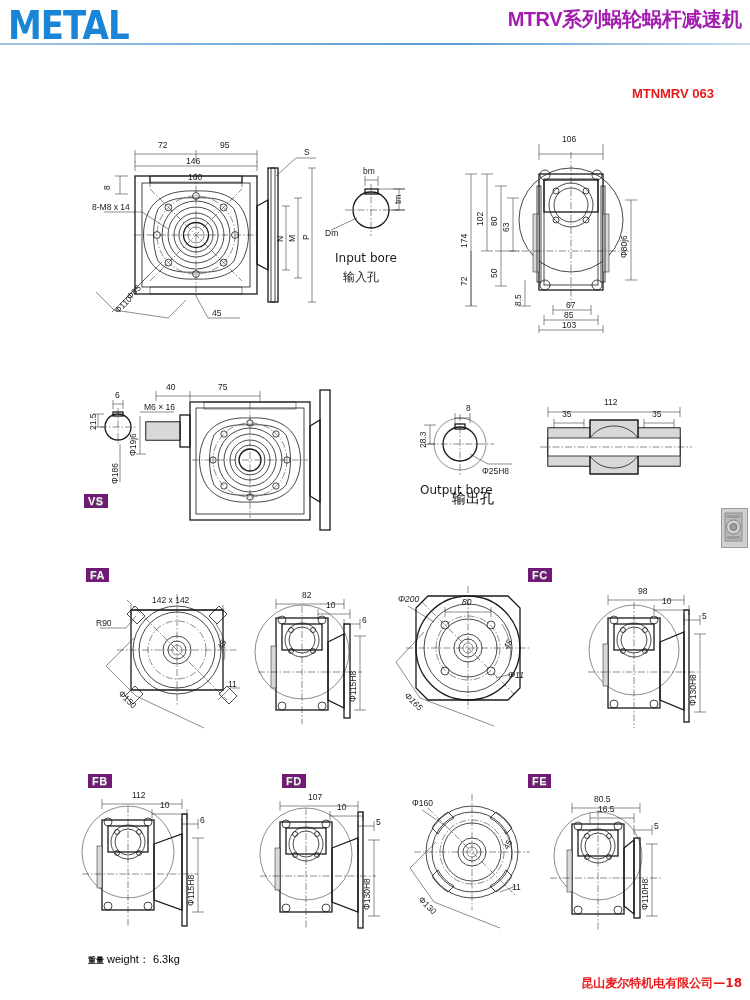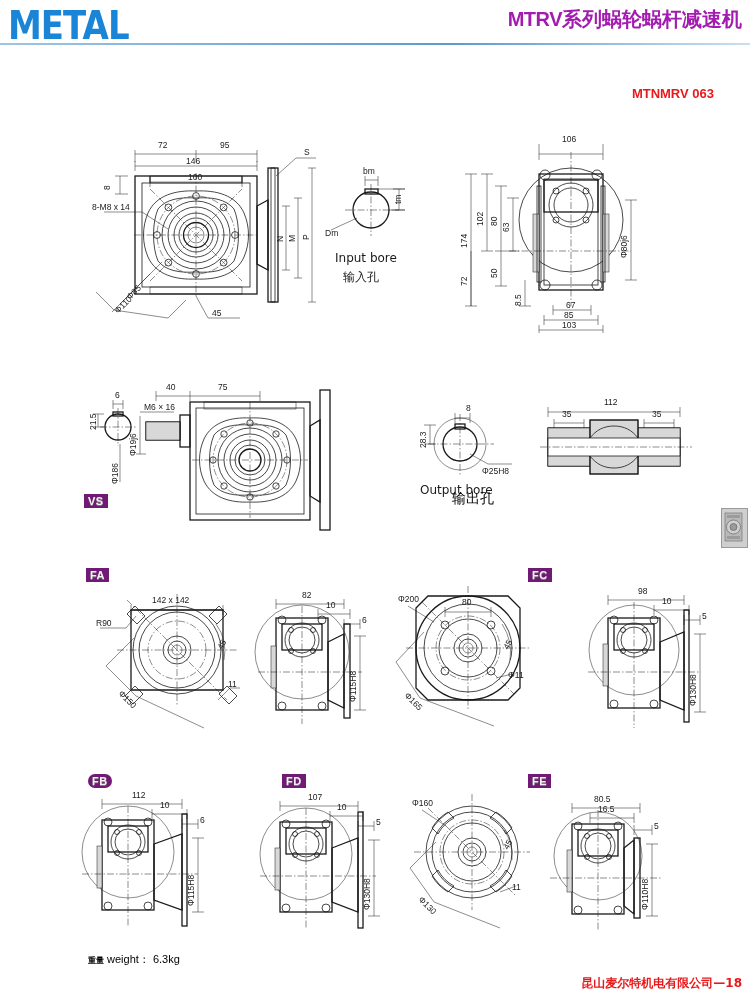--- a/index.html
+++ b/index.html
@@ -413,21 +413,21 @@
     <path class="dim" d="M86 34 H102 M86 29 V39 M102 29 V39"></path>
     <text class="t" x="104" y="33">6</text>
 
     <path class="dim" d="M102 46 V120 M96 46 H108 M96 120 H108"></path>
     <text class="t" x="98" y="112" transform="rotate(-90,98,112)">Φ115H8</text>
   </svg>
   </div>
 
   <div class="badge" style="left:528px;top:568px;">FC</div>
 
-  <div class="dwg" style="left:390px;top:580px;">
+  <div class="dwg" style="left:390px;top:580px;font-style:italic;">
   <svg width="160" height="150" viewBox="0 0 160 150">
     <g transform="translate(78,68)">
       <circle class="ln2" r="52"></circle>
       <circle class="ln" r="44"></circle>
       <circle class="ctr" r="32"></circle>
       <circle class="ln" r="29"></circle>
       <circle class="ln" r="14"></circle>
           <circle class="ln" r="9"></circle>
           <circle class="thin" r="5"></circle>
       <g class="ln">
@@ -489,21 +489,21 @@
     <text class="t" x="74" y="22">10</text>
 
     <path class="dim" d="M96 38 H112 M96 33 V43 M112 33 V43"></path>
     <text class="t" x="114" y="37">5</text>
 
     <path class="dim" d="M112 52 V130 M106 52 H118 M106 130 H118"></path>
     <text class="t" x="108" y="124" transform="rotate(-90,108,124)">Φ130H8</text>
   </svg>
   </div>
 
-  <div class="badge" style="left:88px;top:774px;border-radius:7px;">FB</div>
+  <div class="badge" style="left:88px;top:774px;">FB</div>
 
   <div class="dwg" style="left:78px;top:790px;">
   <svg width="160" height="140" viewBox="0 0 160 140">
     <circle class="thin" cx="50" cy="62" r="46"></circle>
     <rect class="ln2" x="24" y="30" width="52" height="90"></rect>
     <rect class="ln2" x="30" y="36" width="40" height="26"></rect>
     <circle class="ln" cx="50" cy="52" r="17"></circle>
     <circle class="ln" cx="50" cy="52" r="13"></circle>
     <g class="ln">
       <circle cx="39" cy="42" r="2.5"></circle>

